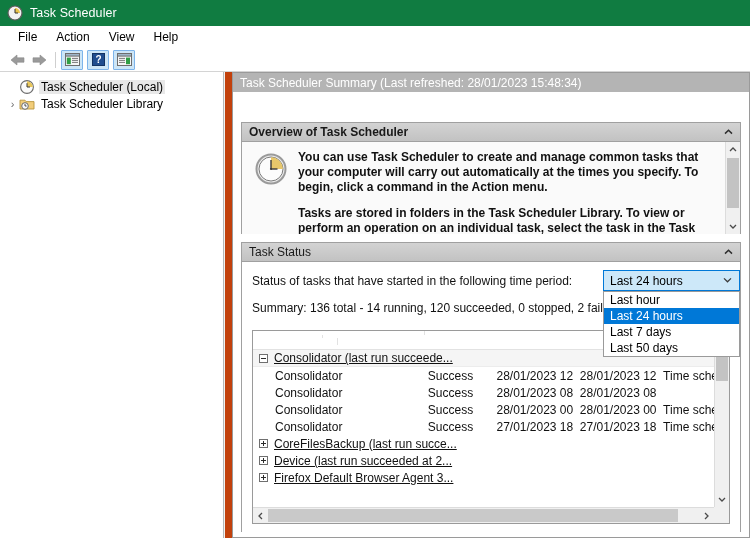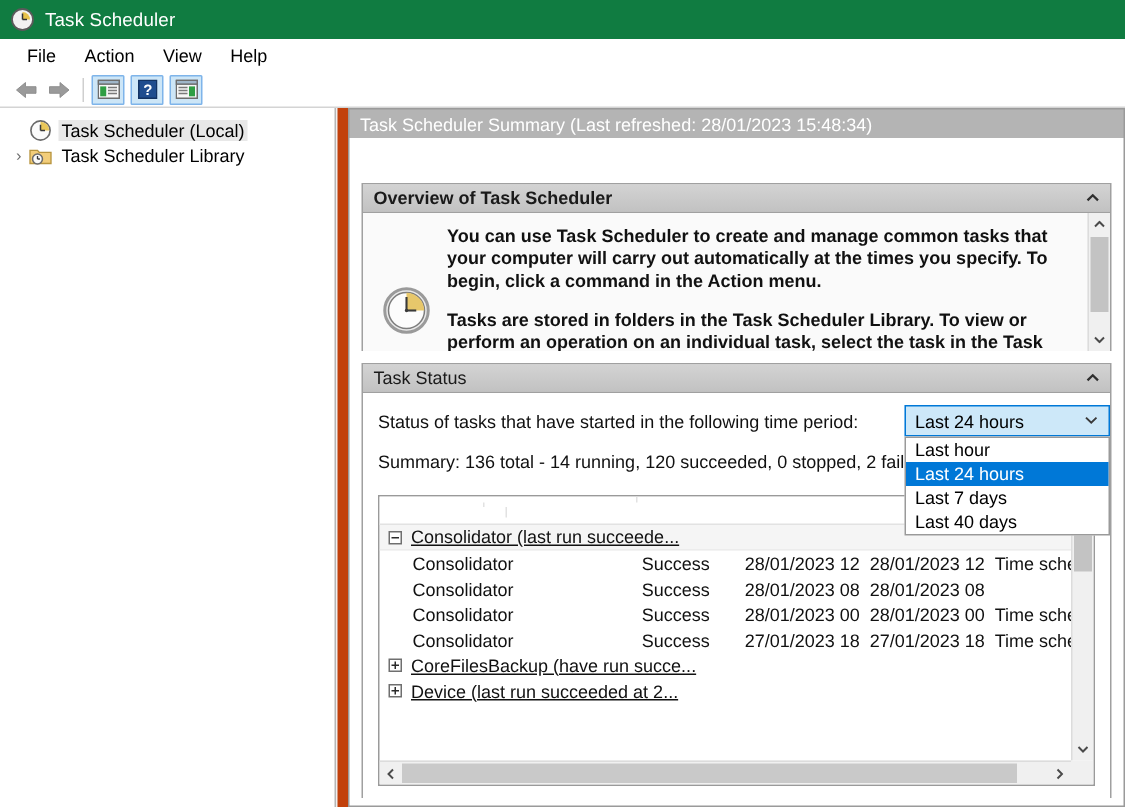--- a/index.html
+++ b/index.html
@@ -86,21 +86,21 @@
   }
   .sec-head .spacer { flex: 1; }
   .chev {
     width: 16px; height: 15px; display: flex; align-items: center; justify-content: center;
     font-size: 9px; color: #333;
   }
 
   
   .sec-overview { position: absolute; left: 8px; top: 30px; width: 500px; height: 112px; font-weight: bold; }
   .ov-body { position: relative; height: 92px; background: #fafafa; overflow: hidden; }
-  .ov-inner { display: flex; padding: 8px 10px 0 10px; align-items: center; }
+  .ov-inner { display: flex; padding: 8px 10px 0 10px; }
   .ov-clock { width: 34px; height: 34px; flex: none; margin: 2px 10px 0 2px; position: relative; }
   .ov-text { font-size: 12px; line-height: 15px; color: #111; width: 420px; }
   .ov-text p { margin: 0 0 11px 0; }
 
   
   .vscroll {
     position: absolute; right: 0; top: 0; width: 15px; bottom: 0;
     background: #f0f0f0; border-left: 1px solid #dcdcdc;
   }
   .vs-arrow {
@@ -332,21 +332,21 @@
               <svg width="9" height="6" viewBox="0 0 9 6">
                   <path d="M1 1.4 L4.5 4.8 L8 1.4" fill="none" stroke="#3a3a3a" stroke-width="1.3"></path>
                 </svg>
             </span>
           </div>
 
           <div class="dropdown">
             <div class="dd-item">Last hour</div>
             <div class="dd-item sel">Last 24 hours</div>
             <div class="dd-item">Last 7 days</div>
-            <div class="dd-item">Last 40 days</div>
+            <div class="dd-item">Last 50 days</div>
           </div>
 
           <div class="tbl">
             <div class="tbl-head">
               <div class="th" style="width:172px;">Task Name</div>
               <div class="th" style="width:70px;">Run Result</div>
               <div class="th" style="width:85px;">Run Start</div>
               <div class="th" style="width:85px;">Run End</div>
               <div class="th" style="width:58px;border-right:none;">Triggered</div>
             </div>
@@ -379,25 +379,29 @@
               </div>
               <div class="trow">
                 <div class="td" style="width:172px;padding-left:22px;">Consolidator</div>
                 <div class="td" style="width:70px;">Success</div>
                 <div class="td" style="width:85px;">27/01/2023 18:...</div>
                 <div class="td" style="width:85px;">27/01/2023 18:...</div>
                 <div class="td" style="width:58px;">Time sche</div>
               </div>
               <div class="trow">
                 <span class="grp-box plus"></span>
-                <span class="grp-label">CoreFilesBackup (have run succe...</span>
+                <span class="grp-label">CoreFilesBackup (last run succe...</span>
               </div>
               <div class="trow">
                 <span class="grp-box plus"></span>
                 <span class="grp-label">Device (last run succeeded at 2...</span>
+              </div>
+              <div class="trow">
+                <span class="grp-box plus"></span>
+                <span class="grp-label">Firefox Default Browser Agent 3...</span>
               </div>
             </div>
 
             <div class="vscroll" style="bottom:16px;">
               <div class="vs-arrow up">
                 <svg width="8" height="5" viewBox="0 0 8 5">
                     <path d="M1 4 L4 1 L7 4" fill="none" stroke="#4a4a4a" stroke-width="1.3"></path>
                   </svg>
               </div>
               <div class="vs-thumb" style="top:16px;height:34px;"></div>

